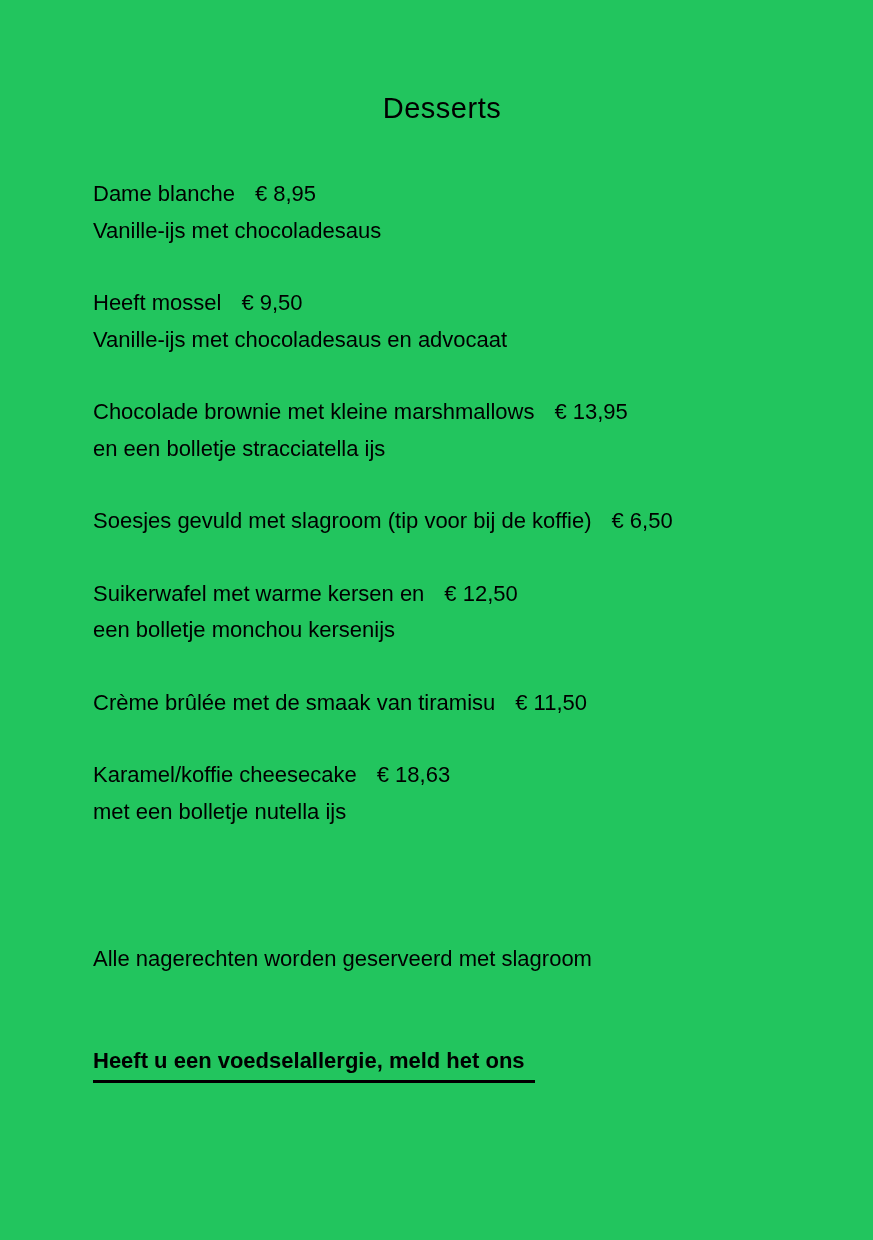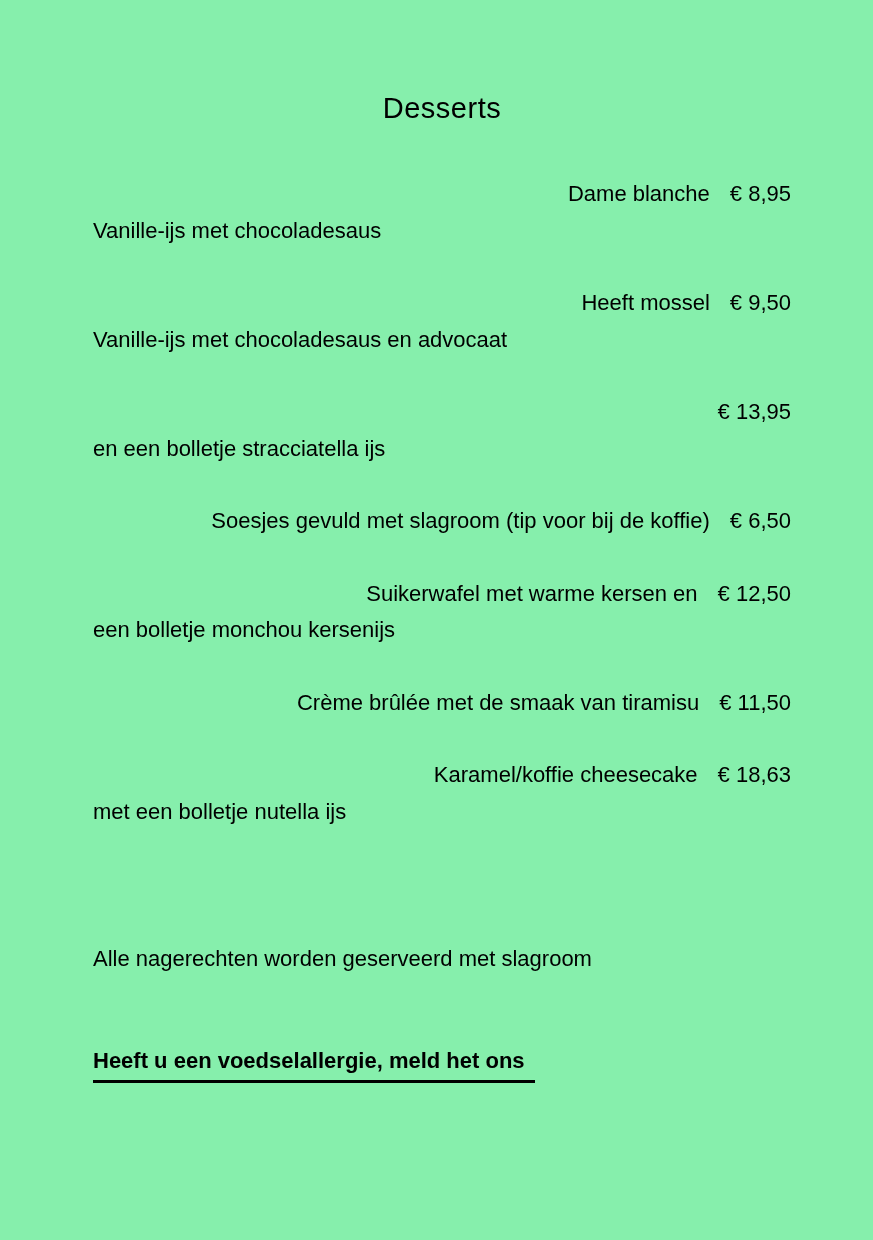--- a/index.html
+++ b/index.html
@@ -7,39 +7,39 @@
     width: 873px;
     height: 1240px;
     background: #ffffff;
     font-family: "Liberation Sans", sans-serif;
     color: #000000;
     overflow: hidden;
   }
   .page {
     width: 873px;
     height: 1240px;
-    background: #86efac;
+    background: #22c55e;
     padding: 86px 82px 0 93px;
   }
   .title {
     font-size: 29px;
     line-height: 44px;
     text-align: center;
     font-weight: 400;
     letter-spacing: 0.5px;
     margin-bottom: 46px;
   }
   .item {
     margin-bottom: 36px;
     font-size: 22px;
     line-height: 36.5px;
   }
   .item-line {
     display: flex;
-    justify-content: flex-end;
+    justify-content: flex-start;
     align-items: baseline;
   }
   .item-name { text-align: left; }
   .item-price {
     text-align: right;
     white-space: nowrap;
     padding-left: 20px;
   }
   .item-desc { text-align: left; }
   .item-desc:empty { display: none; }
@@ -79,20 +79,21 @@
   <div class="item">
     <div class="item-line">
       <span class="item-name">Heeft mossel</span>
       <span class="item-price">€ 9,50</span>
     </div>
     <div class="item-desc">Vanille-ijs met chocoladesaus en advocaat</div>
   </div>
 
   <div class="item">
     <div class="item-line">
+      <span class="item-name">Chocolade brownie met kleine marshmallows</span>
       <span class="item-price">€ 13,95</span>
     </div>
     <div class="item-desc">en een bolletje stracciatella ijs</div>
   </div>
 
   <div class="item">
     <div class="item-line">
       <span class="item-name">Soesjes gevuld met slagroom (tip voor bij de koffie)</span>
       <span class="item-price">€ 6,50</span>
     </div>

